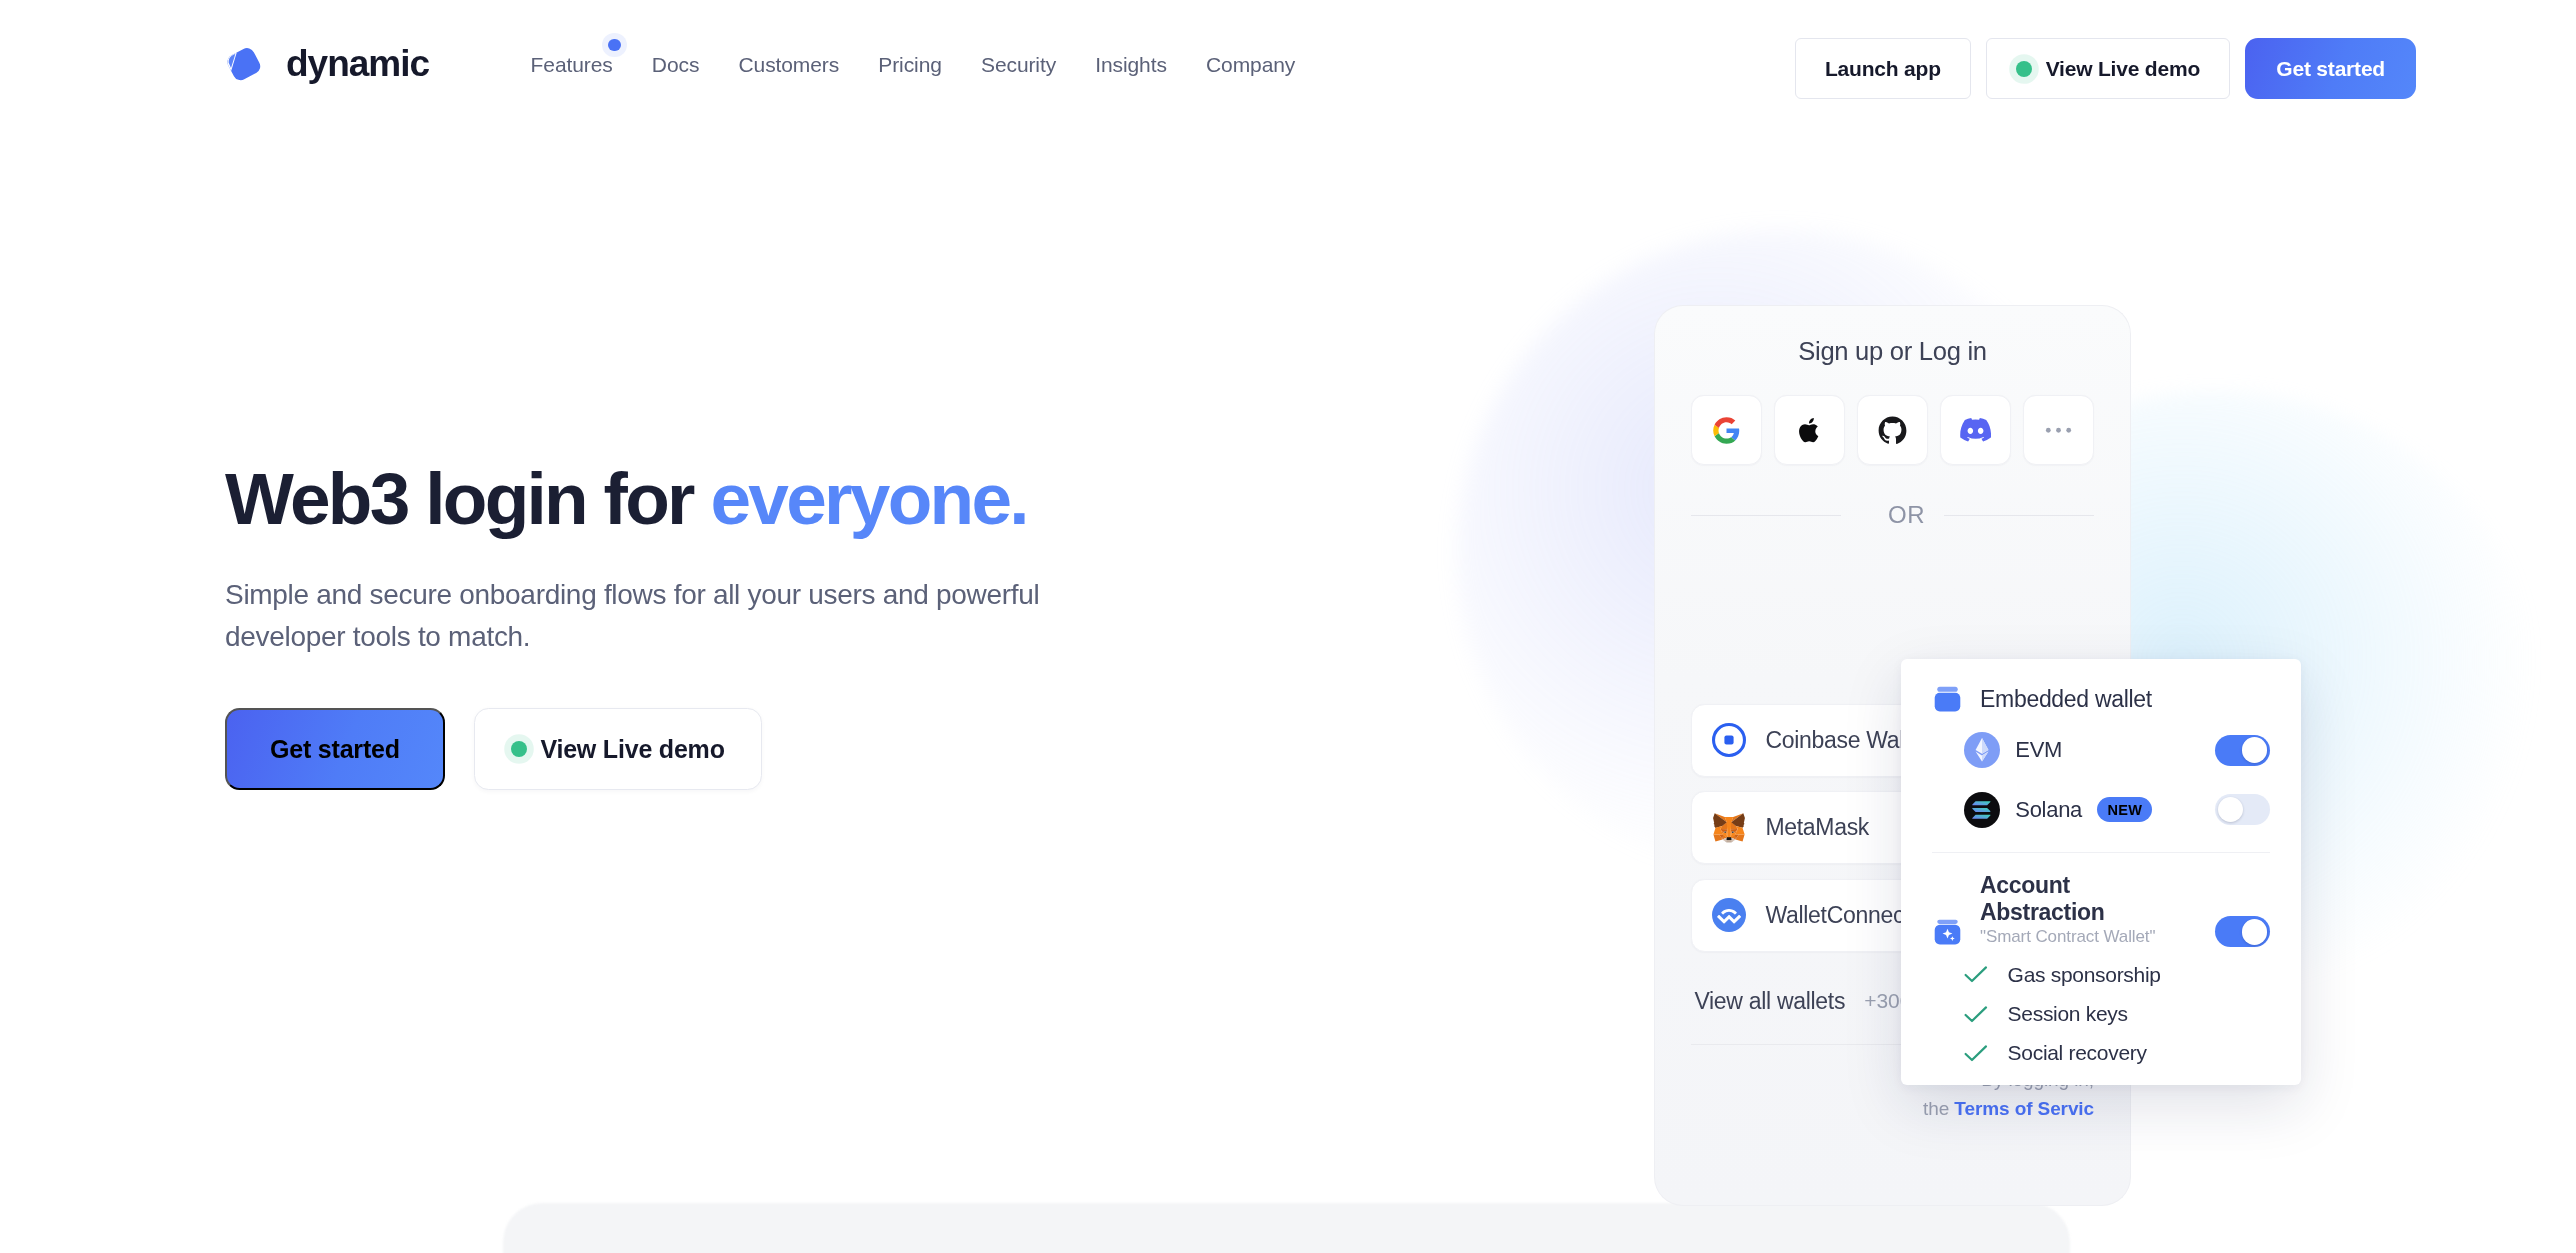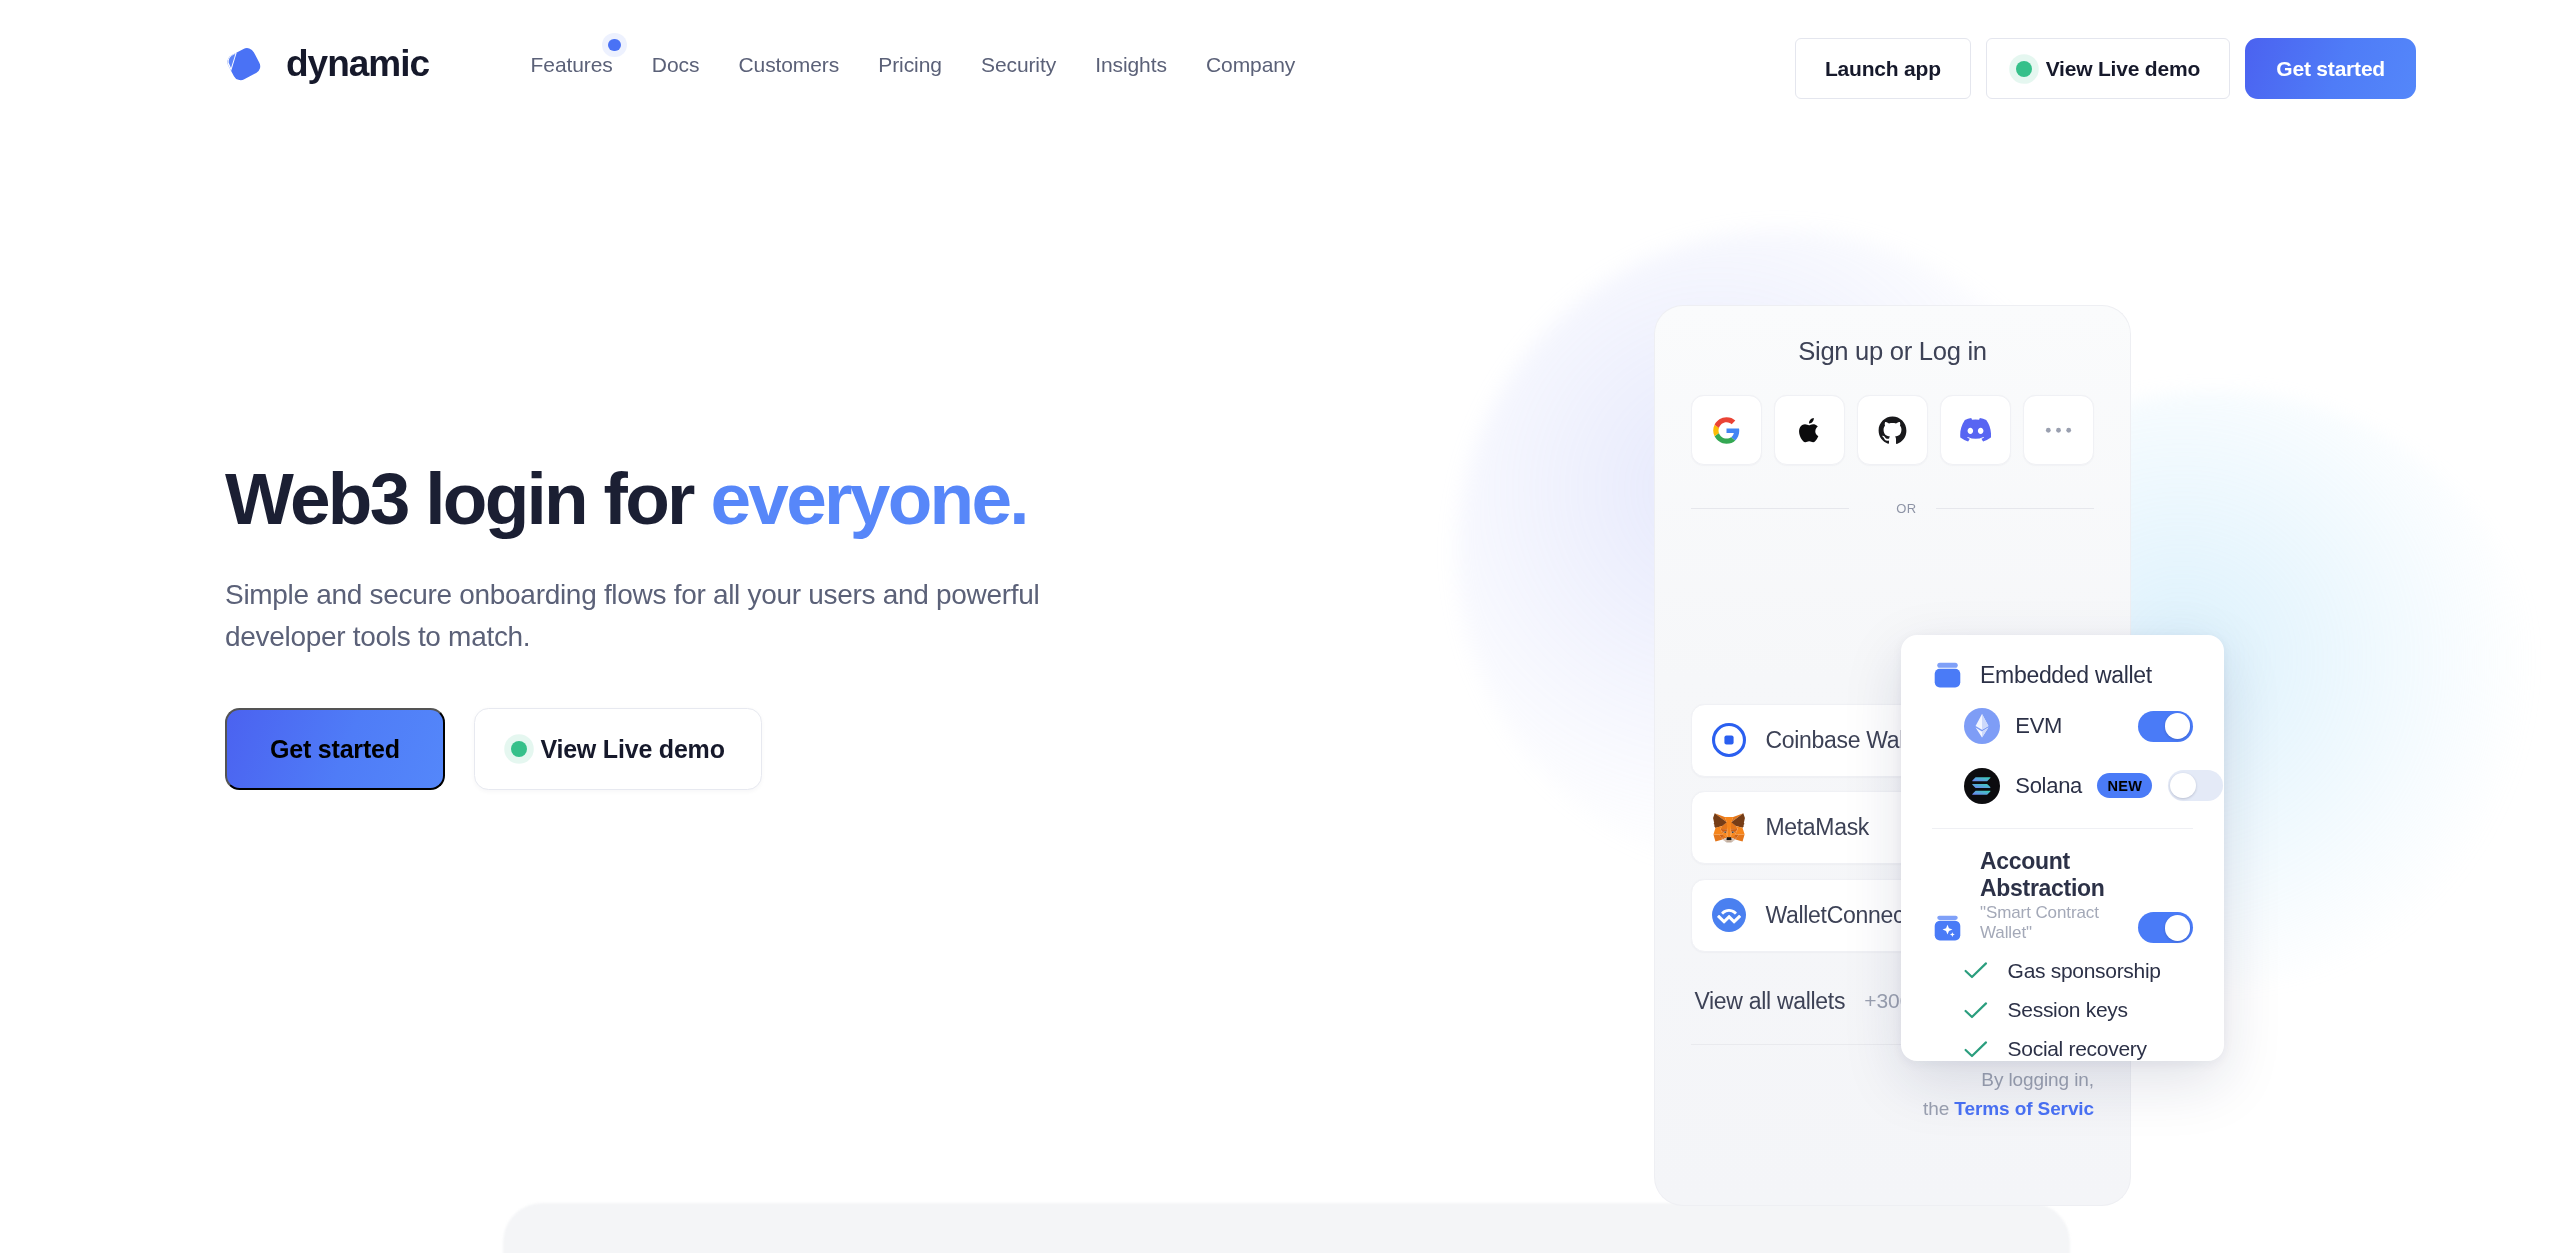--- a/index.html
+++ b/index.html
@@ -116,21 +116,21 @@
   }
   .email-ph { flex: 1; font-size: 23px; color: #a6abba; letter-spacing: -0.2px; }
   .socials { margin-top: 19px; display: flex; gap: 12px; }
   .social {
     flex: 1; height: 70px; background: #fff; border-radius: 12.8px; border: 0.9px solid #f0f1f5;
     display: flex; align-items: center; justify-content: center;
     box-shadow: 0 0.9px 1.7px rgba(20,25,60,0.03);
   }
   .or-row { margin-top: 36px; display: flex; align-items: center; gap: 19px; }
   .or-line { flex: 1; height: 0.9px; background: #e6e7ec; }
-  .or-txt { font-size: 13px; color: #8e94a6; letter-spacing: 0.5px; margin-left: 28px; }
+  .or-txt { font-size: 24px; color: #8e94a6; letter-spacing: 0.5px; margin-left: 28px; }
 
   .wallet-list { margin-top: 25.6px; display: flex; flex-direction: column; gap: 14.5px; }
   .wallet-row {
     height: 73px; background: #fff; border-radius: 13.6px; border: 0.9px solid #f0f1f5;
     display: flex; align-items: center; gap: 19px; padding: 0 20.4px;
     box-shadow: 0 0.9px 1.7px rgba(20,25,60,0.03);
   }
   .wallet-name { font-size: 23px; color: #3d4256; letter-spacing: -0.3px; white-space: nowrap; }
   .viewall {
     margin-top: 36px; display: flex; align-items: center; gap: 19px; padding-left: 3.4px;
@@ -139,22 +139,22 @@
   .viewall-count { font-size: 21px; color: #9aa0b0; }
   .card-divider { margin-top: 29px; height: 0.9px; background: #e9eaee; }
   .terms {
     margin-top: 22px; text-align: right; font-size: 19px; line-height: 1.5;
     color: #9aa0b0; letter-spacing: -0.1px;
   }
   .terms a { color: #4a72f5; font-weight: 700; text-decoration: none; }
 
   
   .feat-panel {
-    position: absolute; left: 470px; top: 431px; width: 323px; height: 426px;
-    background: #fff; border-radius: 16px;
+    position: absolute; left: 470px; top: 455px; width: 400px; height: 426px;
+    background: #fff; border-radius: 6px;
     box-shadow: 0 20.4px 60px rgba(26,34,78,0.13), 0 2.6px 10.2px rgba(26,34,78,0.05);
     padding: 25.6px 31px 24px 31px; z-index: 30;
   }
   .feat-head { display: flex; align-items: center; gap: 17px; }
   .feat-head-txt { font-size: 23px; color: #2c3147; font-weight: 500; letter-spacing: -0.3px; }
   .feat-head-sub { font-size: 17px; color: #a4a9b8; letter-spacing: -0.1px; margin-top: 1.7px; }
   .chain-row {
     margin-top: 13.6px; display: flex; align-items: center; gap: 15.3px; padding-left: 32px; height: 46px;
   }
   .chain-name { font-size: 22px; color: #2c3147; letter-spacing: -0.3px; }

